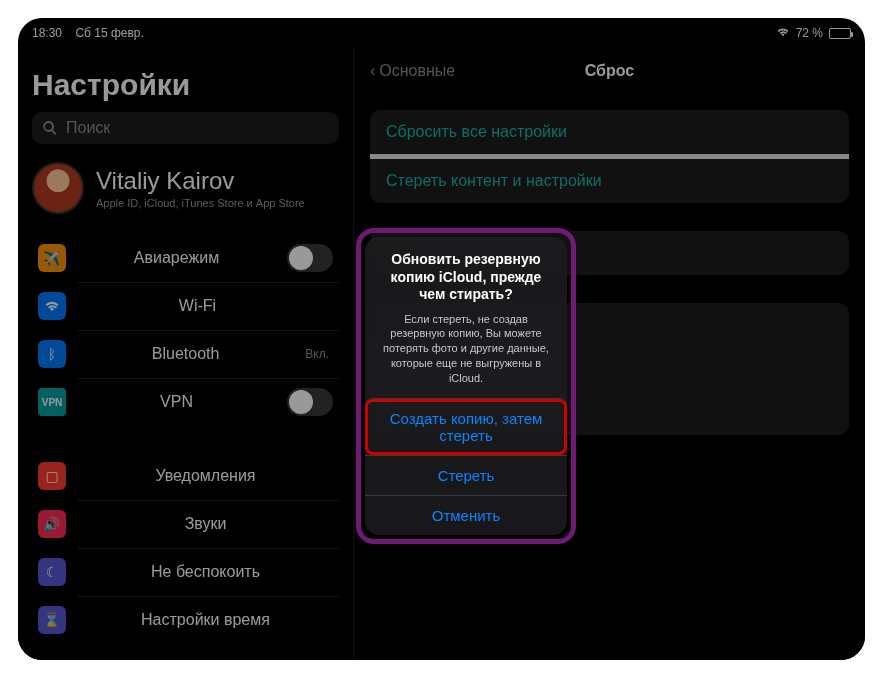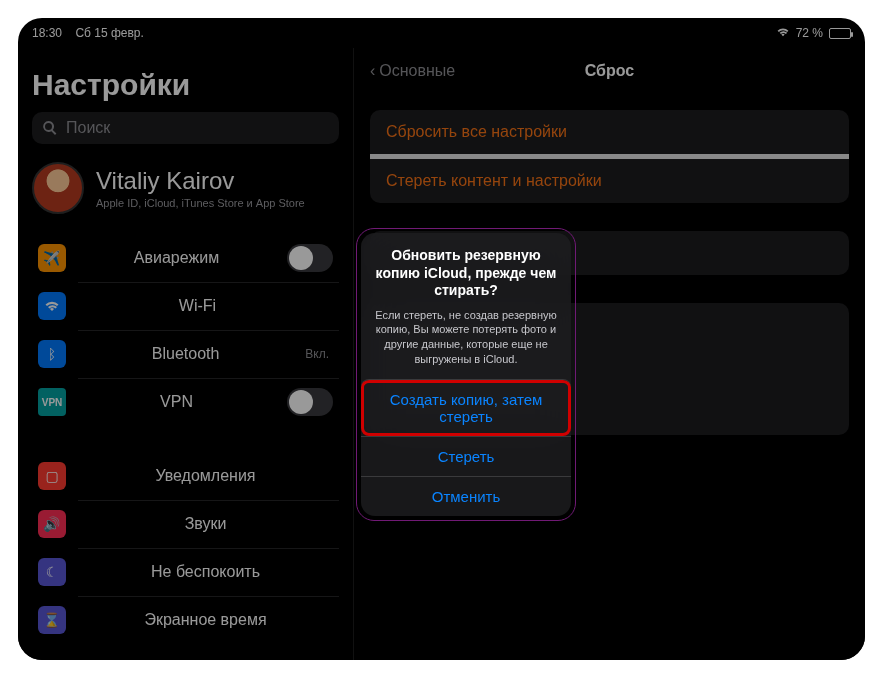--- a/index.html
+++ b/index.html
@@ -43,28 +43,28 @@
   .ic-purple { background:#5856d6; }
   .row-value { color:#8e8e93; font-size:12px; margin-right:4px;}
   .toggle { width:46px; height:28px; border-radius:14px; background:#39393d; position:relative; }
   .toggle::after { content:""; position:absolute; width:24px; height:24px; background:#fff; border-radius:50%; top:2px; left:2px; }
 
   
   .detail-nav { display:flex; align-items:center; padding:14px 16px 8px; position:relative; }
   .back { color:#8e8e93; font-size:16px; display:flex; align-items:center; gap:4px; }
   .detail-title { position:absolute; left:0; right:0; text-align:center; font-size:16px; font-weight:600; pointer-events:none; }
   .list { margin: 22px 16px 0; background:#1c1c1e; border-radius:10px; overflow:hidden; }
-  .cell { padding:13px 16px; color:#f97316; font-size:16px; }
+  .cell { padding:13px 16px; color:#14b8a6; font-size:16px; }
   .cell + .cell { border-top:5px solid #e5e5e5; }
   .spacer-list { margin-top: 28px; }
   .ghost-cell { padding:13px 16px; color:transparent; }
 
   
   .dialog-wrap { position:absolute; left:338px; top:210px; width:220px; }
-  .highlight-box { border:1px solid #701a75; border-radius:18px; padding:4px; }
+  .highlight-box { border:5px solid #701a75; border-radius:18px; padding:4px; }
   .dialog { background:#1e1e20cc; backdrop-filter: blur(20px); border-radius:14px; overflow:hidden; text-align:center; }
   .dlg-head { padding:14px 14px 12px; }
   .dlg-title { font-size:14px; font-weight:600; line-height:1.25; }
   .dlg-msg { font-size:11px; color:#c7c7cc; margin-top:8px; line-height:1.35; }
   .dlg-btn { border-top:1px solid #3a3a3c; padding:11px 6px; color:#0a84ff; font-size:15px; }
   .dlg-btn.cancel { font-weight:500; }
   .inner-highlight { box-shadow: inset 0 0 0 3px #d00000; border-radius:8px; }
 </style>
 </head>
 <body>
@@ -142,21 +142,21 @@
           <div class="row">
             <span class="ricon ic-pink" style="color:#fff;">🔊</span>
             <span class="lbl">Звуки</span>
           </div>
           <div class="row">
             <span class="ricon ic-purple" style="color:#fff;">☾</span>
             <span class="lbl">Не беспокоить</span>
           </div>
           <div class="row">
             <span class="ricon ic-purple" style="color:#fff;">⌛</span>
-            <span class="lbl">Экранное время</span>
+            <span class="lbl">Настройки время</span>
           </div>
         </div>
 
       </div>
 
     </div>
 
     <div class="detail">
       <div class="dimmed">
         <div class="detail-nav">

